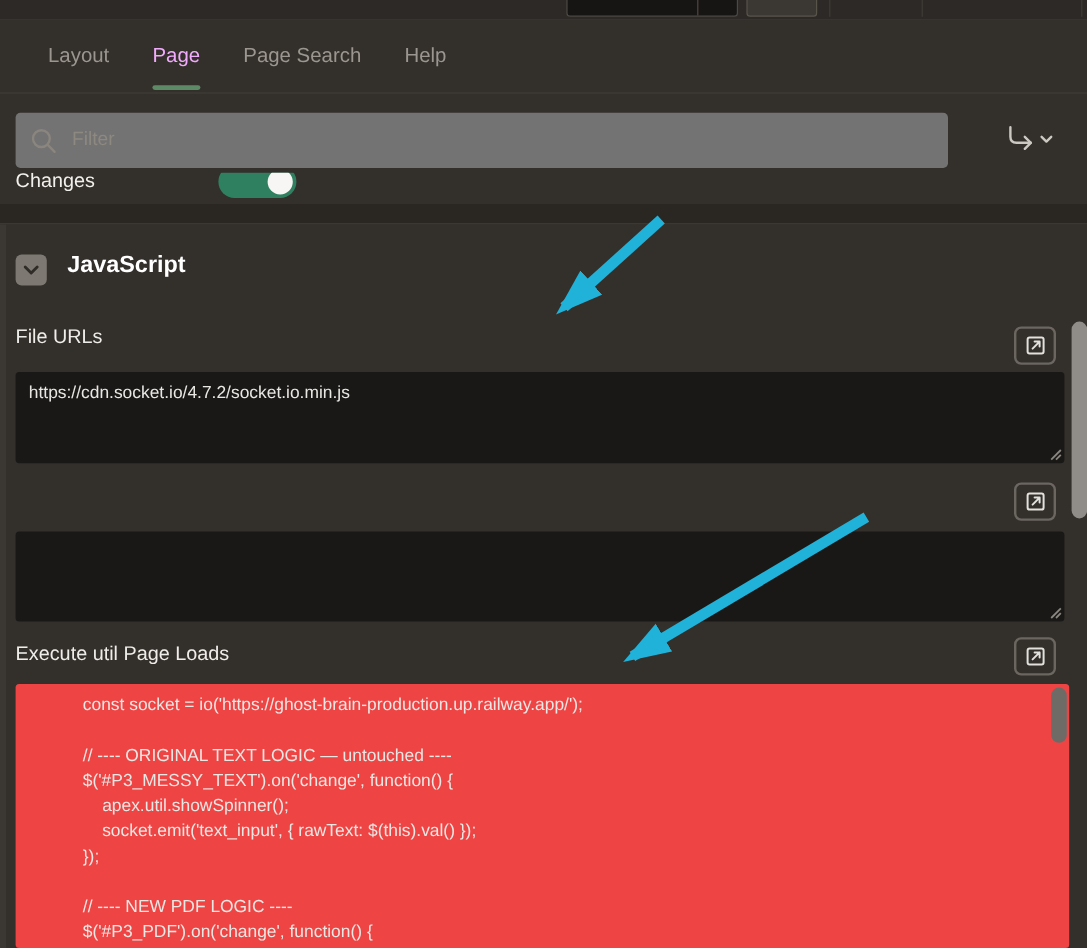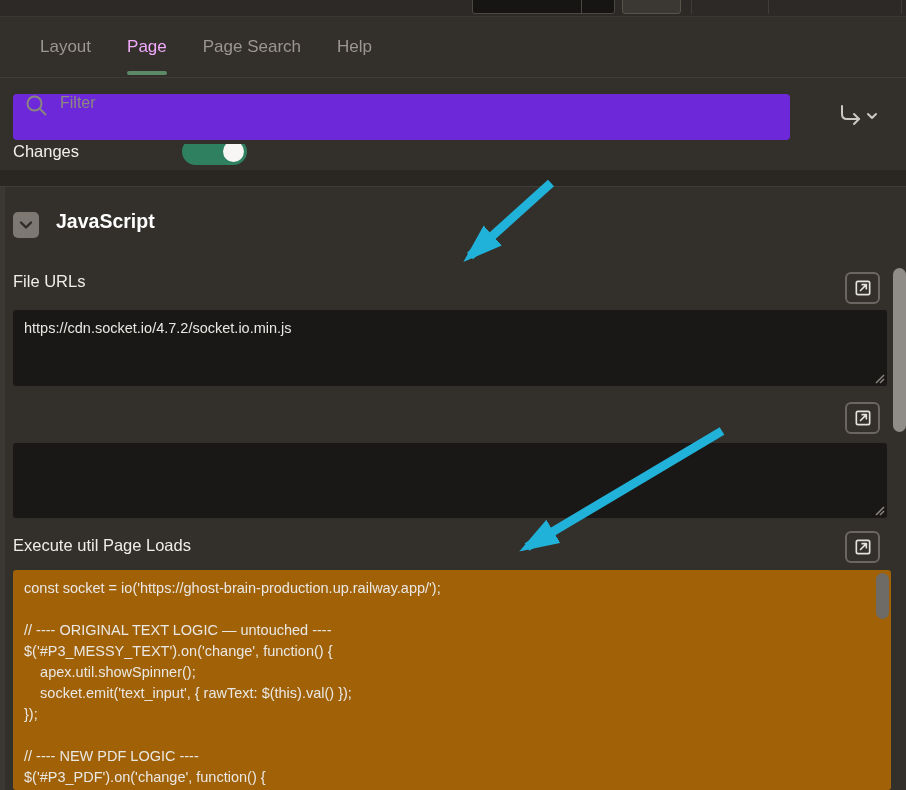--- a/index.html
+++ b/index.html
@@ -22,21 +22,21 @@
   .ts-sep{position:absolute;top:0;width:1px;height:14px;background:#403c38;}
 
   
   .tab-bar{position:absolute;left:0;top:17px;width:906px;height:61px;display:flex;align-items:center;padding-left:40px;gap:36px;border-bottom:1px solid var(--divider);}
   .tab{position:relative;font-size:17px;color:var(--text-muted);cursor:pointer;height:100%;display:flex;align-items:center;}
   .tab.active{color:#f0abfc;}
   .tab.active::after{content:"";position:absolute;left:0;right:0;bottom:2px;height:4px;border-radius:2px;background:var(--accent-green);}
 
   
   .filter-bar{position:absolute;left:0;top:78px;width:906px;height:66px;}
-  .filter-input{position:absolute;left:13px;top:16px;width:777px;height:46px;background:#6d28d9;border-radius:4px;display:flex;align-items:flex-start;padding:0 12px;}
+  .filter-input{position:absolute;left:13px;top:16px;width:777px;height:46px;background:#737373;border-radius:4px;display:flex;align-items:center;padding:0 12px;}
   .filter-input svg{flex:0 0 auto;}
   .filter-input input{flex:1;margin-left:12px;background:transparent;border:none;outline:none;font-family:"Liberation Sans",sans-serif;font-size:16px;color:#e8e5e1;}
   .filter-input input::placeholder{color:var(--placeholder);}
   .goto-group{position:absolute;left:824px;top:16px;width:66px;height:46px;display:flex;align-items:center;justify-content:center;cursor:pointer;}
 
   
   .content{position:absolute;left:0;top:144px;width:906px;bottom:0;}
   .changes-row{position:absolute;left:0;top:0;width:906px;height:26px;overflow:hidden;}
   .changes-label{position:absolute;left:13px;top:-4px;font-size:16.5px;color:var(--text-primary);line-height:22px;}
   .toggle{position:absolute;left:182px;top:-6px;width:65px;height:27px;border-radius:14px;background:var(--toggle-green);cursor:pointer;}
@@ -48,21 +48,21 @@
   .collapse-btn{position:absolute;left:13px;top:25px;width:26px;height:26px;background:#7d7871;border:none;border-radius:5px;display:flex;align-items:center;justify-content:center;cursor:pointer;}
   .section-title{position:absolute;left:56px;top:23px;font-size:19.5px;font-weight:bold;color:#ffffff;}
 
   .field-label{position:absolute;left:13px;font-size:16.5px;color:#efedea;}
   .expand-btn{position:absolute;left:845px;width:35px;height:32px;background:transparent;border:2px solid var(--btn-border);border-radius:6px;display:flex;align-items:center;justify-content:center;cursor:pointer;}
   .field-area{position:absolute;left:13px;background:var(--field-bg);border-radius:3px;overflow:hidden;}
   .field-area pre{font-family:Liberation Sans, sans-serif;font-size:14.5px;line-height:21px;color:#e9e7e4;white-space:pre;padding:8px 11px;}
   .resize-handle{position:absolute;right:2px;bottom:2px;width:11px;height:11px;}
   .area-1{top:123px;width:874px;height:76px;}
   .area-2{top:256px;width:874px;height:75px;}
-  .code-area{top:383px;width:878px;height:220px;background:#a16207;}
+  .code-area{top:383px;width:878px;height:220px;background:#ef4444;padding-left:45px;}
   .code-scroll{position:absolute;right:2px;top:3px;width:13px;height:46px;border-radius:7px;background:var(--code-scroll-thumb);}
 
   .main-scroll-thumb{position:absolute;right:0;top:268px;width:13px;height:164px;border-radius:7px;background:var(--scroll-thumb);}
 
   .arrows{position:absolute;inset:0;pointer-events:none;z-index:50;}
   .arrow-line{stroke:var(--arrow-cyan);stroke-width:9;}
   #arrowhead path{fill:var(--arrow-cyan);}
 </style>
 </head>
 <body>

